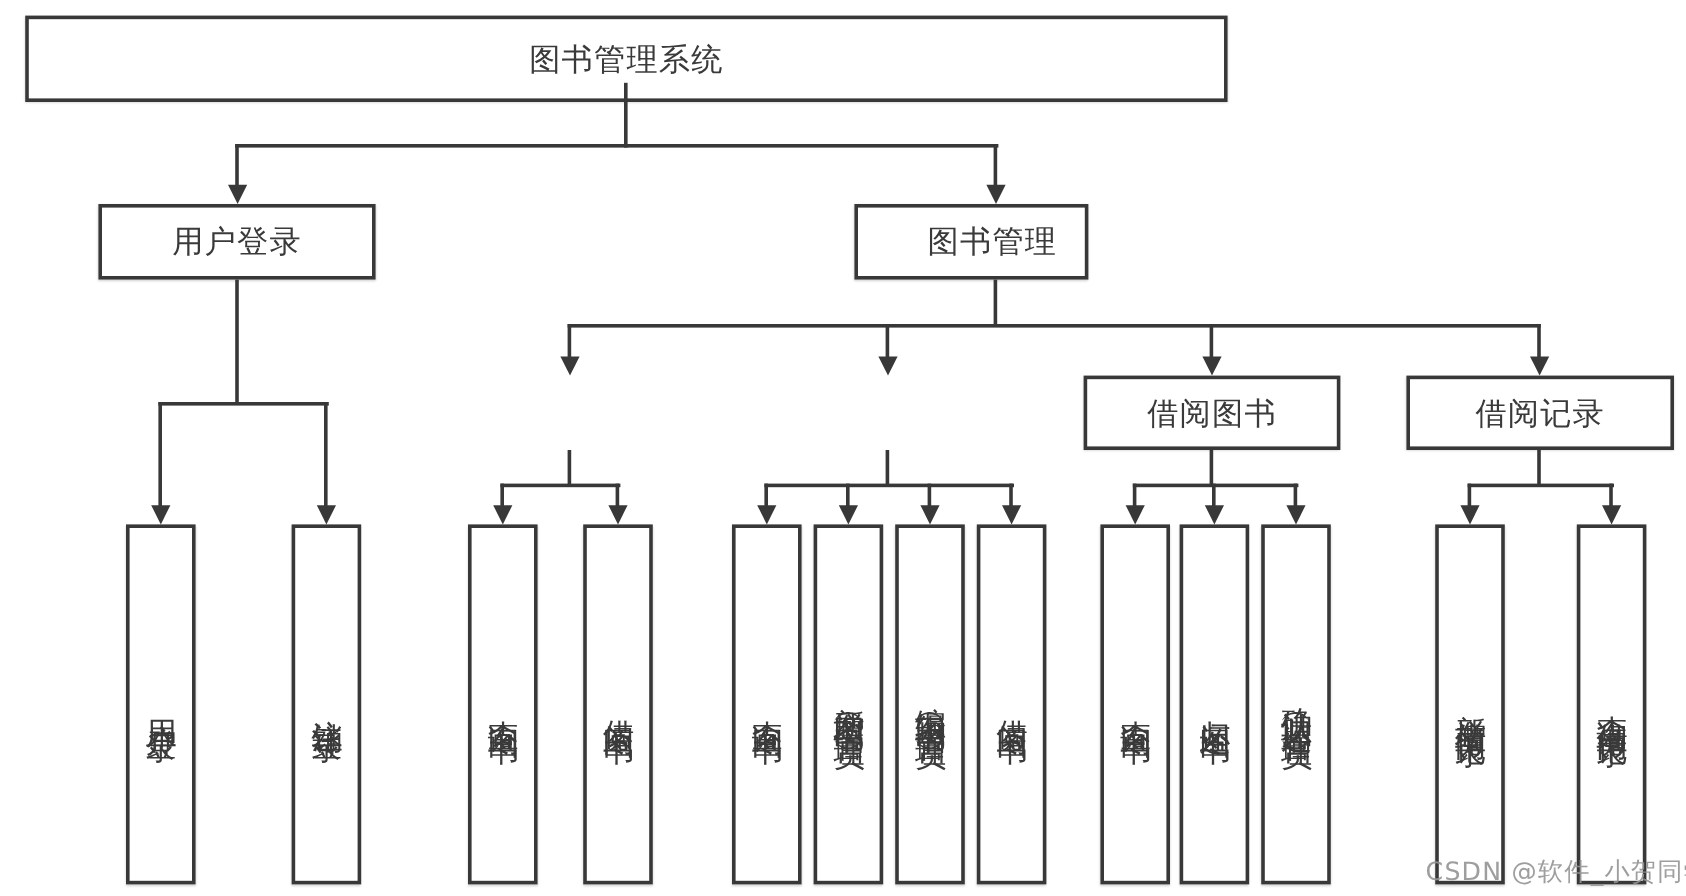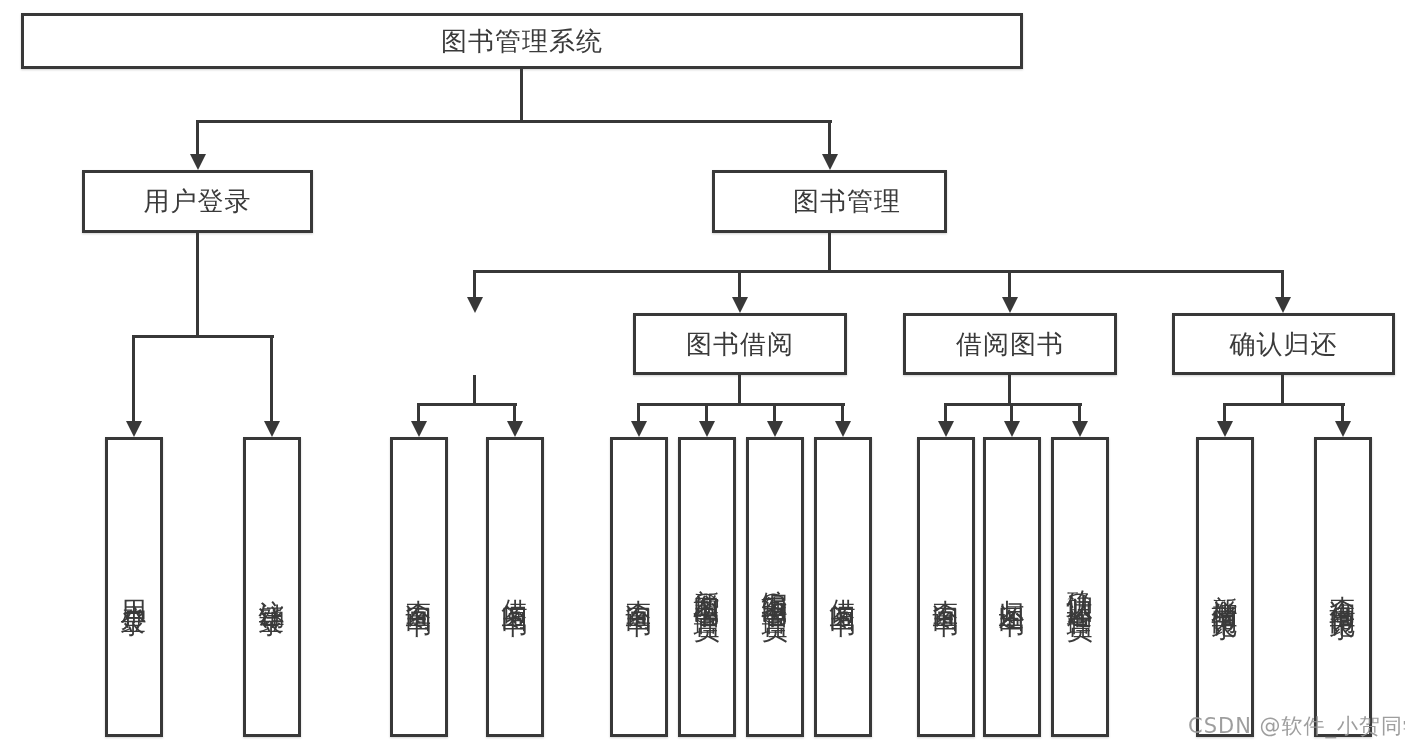--- a/index.html
+++ b/index.html
@@ -28,32 +28,31 @@
   .watermark{
     position:absolute;top:712px;left:1188px;font-size:21px;letter-spacing:1px;
     color:rgba(148,148,148,0.9);white-space:nowrap;z-index:5;
   }
 </style>
 </head>
 <body>
 
 <div class="canvas">
 
-  <div class="node hnode" style="left:21px;top:13px;width:1002px;height:56px;">图书管理系统</div>
+  <div class="node hnode" style="left:21px;top:13px;width:1002px;height:72px;">图书管理系统</div>
 
   <div class="node hnode" style="left:82px;top:170px;width:231px;height:63px;">用户登录</div>
 
-  <div class="node hnode" style="left:712px;top:170px;width:235px;height:63px;padding-left:35px;">图书管理</div>
+  <div class="node hnode" style="left:712px;top:170px;width:195px;height:63px;padding-left:35px;">图书管理</div>
 
 
-  <div class="node hnode" style="left:633px;top:313px;width:214px;height:62px;">图书借阅</div>
 
   <div class="node hnode" style="left:903px;top:313px;width:214px;height:62px;">借阅图书</div>
 
-  <div class="node hnode" style="left:1172px;top:313px;width:223px;height:62px;">确认归还</div>
+  <div class="node hnode" style="left:1172px;top:313px;width:223px;height:62px;">借阅记录</div>
 
   <div class="node leaf" style="left:105px;">用户登录</div>
   <div class="node leaf" style="left:243px;">注销登录</div>
 
   <div class="node leaf" style="left:390px;">查询图书</div>
   <div class="node leaf" style="left:486px;">借阅图书</div>
 
   <div class="node leaf" style="left:610px;">查询图书</div>
   <div class="node leaf" style="left:678px;">新增图书（管理员）</div>
   <div class="node leaf" style="left:746px;">编辑图书（管理员）</div>

